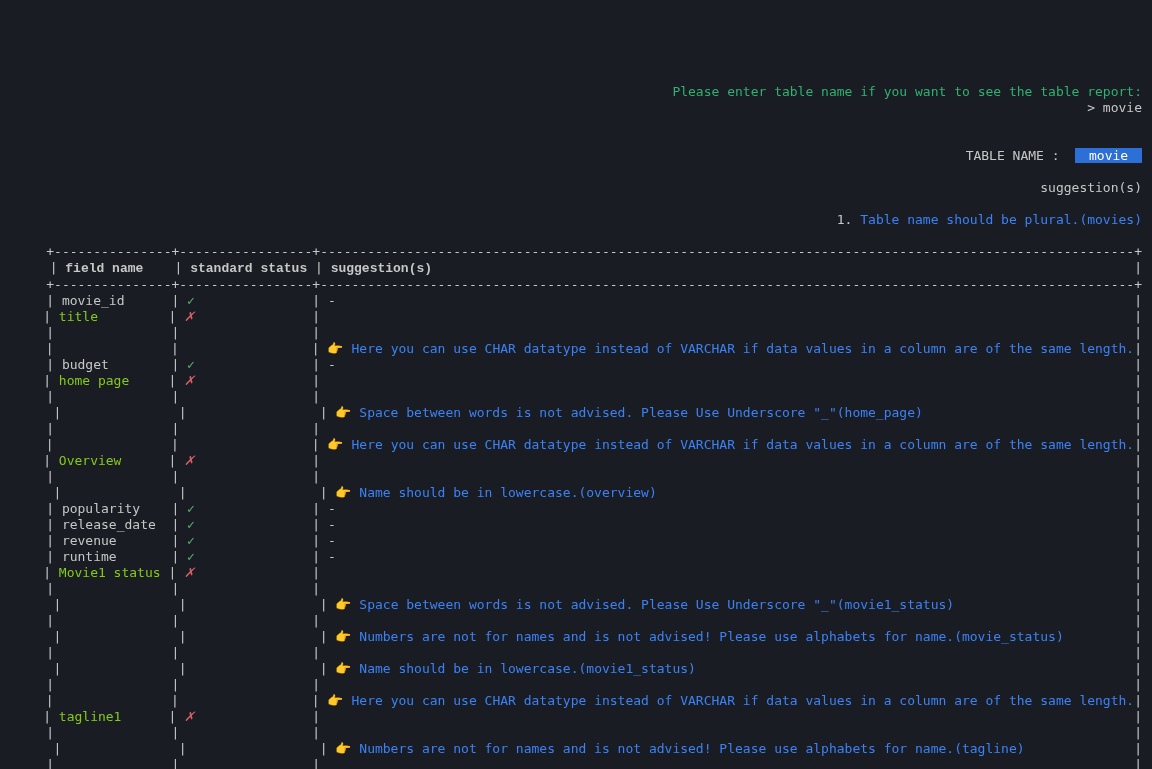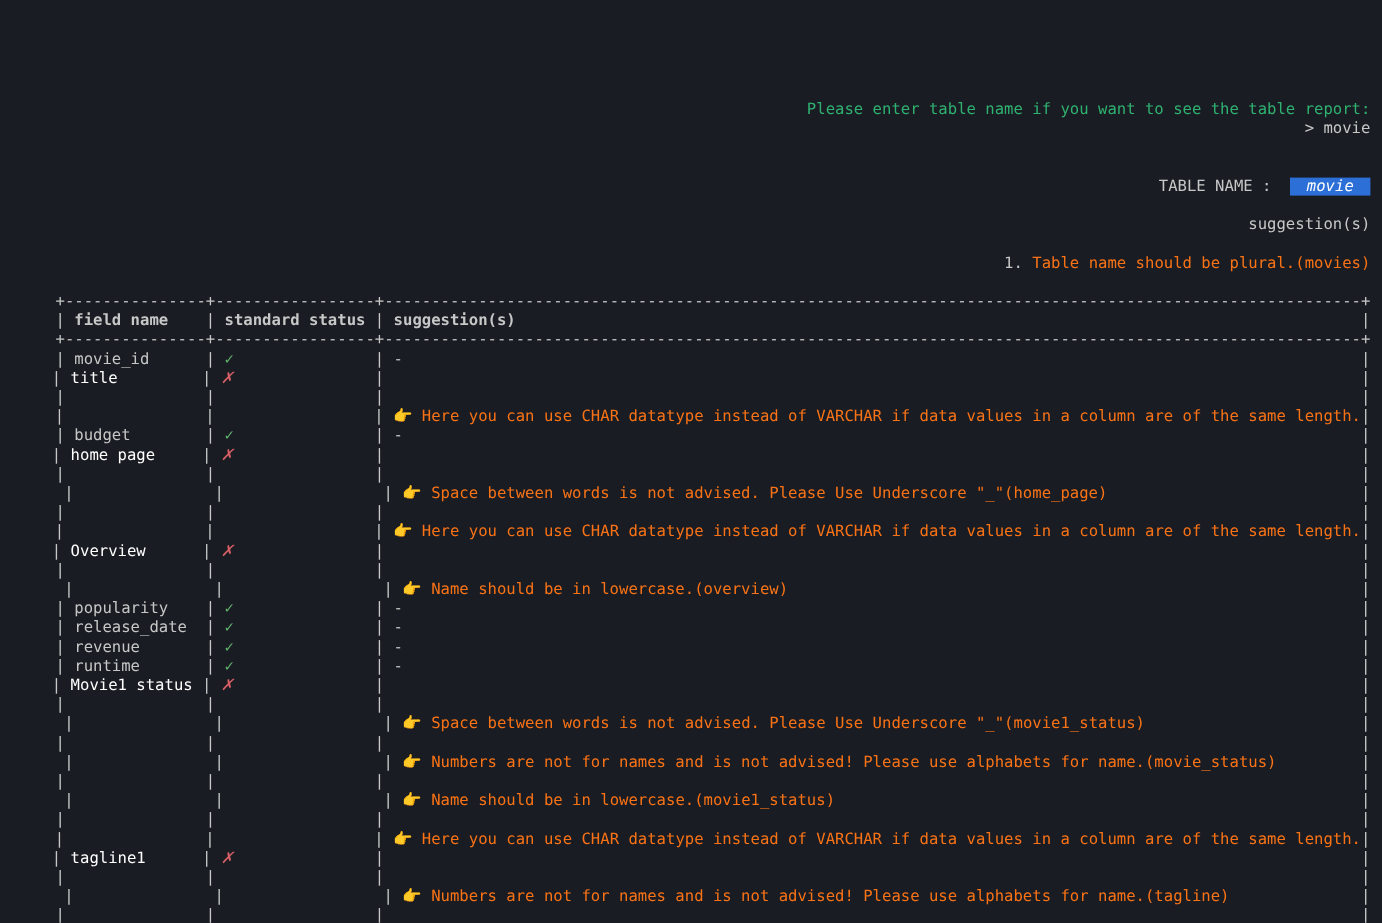--- a/index.html
+++ b/index.html
@@ -10,27 +10,27 @@
     font-size: 13px;
     line-height: 16px;
     padding: 20px 10px 10px 10px;
     width: 1152px;
     height: 769px;
     overflow: hidden;
     white-space: pre;
   }
   .green { color: #2fb170; }
   .white { color: #c5c8c6; }
-  .yellow { color: #f97316; }
-  .red { color: #ffffff; }
-  .highlight-blue { background: #2b6fd7; color: #ffffff; padding: 0 6px; font-style: italic; }
+  .yellow { color: #3b82f6; }
+  .red { color: #84cc16; }
+  .highlight-blue { background: #2b6fd7; color: #ffffff; padding: 0 6px; }
   .check { color: #5fb36a; }
   .cross { color: #d85f65; font-style: italic; }
   .sep { color: #c5c8c6; }
-  .bold { font-weight: bold; }
+  .bold { font-weight: bold; font-family: Liberation Mono, monospace; }
   .line { display: block; text-align: right; }
 </style>
 </head>
 <body>
 
 
 
 <div id="output"><span class="line"><span class="green">Please enter table name if you want to see the table report:</span></span><span class="line"><span class="white">&gt; movie</span></span><span class="line"><span> </span></span><span class="line"><span> </span></span><span class="line"><span class="white">TABLE NAME :  </span><span class="highlight-blue"> movie </span></span><span class="line"><span> </span></span><span class="line"><span class="white">suggestion(s)</span></span><span class="line"><span> </span></span><span class="line"><span class="white"> 1. </span><span class="yellow">Table name should be plural.(movies)</span></span><span class="line"><span> </span></span><span class="line"><span class="sep">+---------------+-----------------+--------------------------------------------------------------------------------------------------------+</span></span><span class="line"><span class="sep">|</span><span class="white bold"> field name    </span><span class="sep">|</span><span class="white bold"> standard status </span><span class="sep">|</span><span class="white bold"> suggestion(s)                                                                                          </span><span class="sep">|</span></span><span class="line"><span class="sep">+---------------+-----------------+--------------------------------------------------------------------------------------------------------+</span></span><span class="line"><span class="sep">|</span><span class="white"> movie_id      </span><span class="sep">|</span><span class="check"> ✓               </span><span class="sep">|</span><span> <span class="white">-</span>                                                                                                      </span><span class="sep">|</span></span><span class="line"><span class="sep">|</span><span class="red"> title         </span><span class="sep">|</span><span class="cross"> ✗               </span><span class="sep">|</span><span> <span class="white"></span>                                                                                                       </span><span class="sep">|</span></span><span class="line"><span class="sep">|</span><span class="white">               </span><span class="sep">|</span><span class="white">                 </span><span class="sep">|</span><span> <span class="white"></span>                                                                                                       </span><span class="sep">|</span></span><span class="line"><span class="sep">|</span><span class="white">               </span><span class="sep">|</span><span class="white">                 </span><span class="sep">|</span><span> <span>👉 </span><span class="yellow">Here you can use CHAR datatype instead of VARCHAR if data values in a column are of the same length.</span></span><span class="sep">|</span></span><span class="line"><span class="sep">|</span><span class="white"> budget        </span><span class="sep">|</span><span class="check"> ✓               </span><span class="sep">|</span><span> <span class="white">-</span>                                                                                                      </span><span class="sep">|</span></span><span class="line"><span class="sep">|</span><span class="red"> home page     </span><span class="sep">|</span><span class="cross"> ✗               </span><span class="sep">|</span><span> <span class="white"></span>                                                                                                       </span><span class="sep">|</span></span><span class="line"><span class="sep">|</span><span class="white">               </span><span class="sep">|</span><span class="white">                 </span><span class="sep">|</span><span> <span class="white"></span>                                                                                                       </span><span class="sep">|</span></span><span class="line"><span class="sep">|</span><span class="white">               </span><span class="sep">|</span><span class="white">                 </span><span class="sep">|</span><span> <span>👉 </span><span class="yellow">Space between words is not advised. Please Use Underscore "_"(home_page)</span>                           </span><span class="sep">|</span></span><span class="line"><span class="sep">|</span><span class="white">               </span><span class="sep">|</span><span class="white">                 </span><span class="sep">|</span><span> <span class="white"></span>                                                                                                       </span><span class="sep">|</span></span><span class="line"><span class="sep">|</span><span class="white">               </span><span class="sep">|</span><span class="white">                 </span><span class="sep">|</span><span> <span>👉 </span><span class="yellow">Here you can use CHAR datatype instead of VARCHAR if data values in a column are of the same length.</span></span><span class="sep">|</span></span><span class="line"><span class="sep">|</span><span class="red"> Overview      </span><span class="sep">|</span><span class="cross"> ✗               </span><span class="sep">|</span><span> <span class="white"></span>                                                                                                       </span><span class="sep">|</span></span><span class="line"><span class="sep">|</span><span class="white">               </span><span class="sep">|</span><span class="white">                 </span><span class="sep">|</span><span> <span class="white"></span>                                                                                                       </span><span class="sep">|</span></span><span class="line"><span class="sep">|</span><span class="white">               </span><span class="sep">|</span><span class="white">                 </span><span class="sep">|</span><span> <span>👉 </span><span class="yellow">Name should be in lowercase.(overview)</span>                                                             </span><span class="sep">|</span></span><span class="line"><span class="sep">|</span><span class="white"> popularity    </span><span class="sep">|</span><span class="check"> ✓               </span><span class="sep">|</span><span> <span class="white">-</span>                                                                                                      </span><span class="sep">|</span></span><span class="line"><span class="sep">|</span><span class="white"> release_date  </span><span class="sep">|</span><span class="check"> ✓               </span><span class="sep">|</span><span> <span class="white">-</span>                                                                                                      </span><span class="sep">|</span></span><span class="line"><span class="sep">|</span><span class="white"> revenue       </span><span class="sep">|</span><span class="check"> ✓               </span><span class="sep">|</span><span> <span class="white">-</span>                                                                                                      </span><span class="sep">|</span></span><span class="line"><span class="sep">|</span><span class="white"> runtime       </span><span class="sep">|</span><span class="check"> ✓               </span><span class="sep">|</span><span> <span class="white">-</span>                                                                                                      </span><span class="sep">|</span></span><span class="line"><span class="sep">|</span><span class="red"> Movie1 status </span><span class="sep">|</span><span class="cross"> ✗               </span><span class="sep">|</span><span> <span class="white"></span>                                                                                                       </span><span class="sep">|</span></span><span class="line"><span class="sep">|</span><span class="white">               </span><span class="sep">|</span><span class="white">                 </span><span class="sep">|</span><span> <span class="white"></span>                                                                                                       </span><span class="sep">|</span></span><span class="line"><span class="sep">|</span><span class="white">               </span><span class="sep">|</span><span class="white">                 </span><span class="sep">|</span><span> <span>👉 </span><span class="yellow">Space between words is not advised. Please Use Underscore "_"(movie1_status)</span>                       </span><span class="sep">|</span></span><span class="line"><span class="sep">|</span><span class="white">               </span><span class="sep">|</span><span class="white">                 </span><span class="sep">|</span><span> <span class="white"></span>                                                                                                       </span><span class="sep">|</span></span><span class="line"><span class="sep">|</span><span class="white">               </span><span class="sep">|</span><span class="white">                 </span><span class="sep">|</span><span> <span>👉 </span><span class="yellow">Numbers are not for names and is not advised! Please use alphabets for name.(movie_status)</span>         </span><span class="sep">|</span></span><span class="line"><span class="sep">|</span><span class="white">               </span><span class="sep">|</span><span class="white">                 </span><span class="sep">|</span><span> <span class="white"></span>                                                                                                       </span><span class="sep">|</span></span><span class="line"><span class="sep">|</span><span class="white">               </span><span class="sep">|</span><span class="white">                 </span><span class="sep">|</span><span> <span>👉 </span><span class="yellow">Name should be in lowercase.(movie1_status)</span>                                                        </span><span class="sep">|</span></span><span class="line"><span class="sep">|</span><span class="white">               </span><span class="sep">|</span><span class="white">                 </span><span class="sep">|</span><span> <span class="white"></span>                                                                                                       </span><span class="sep">|</span></span><span class="line"><span class="sep">|</span><span class="white">               </span><span class="sep">|</span><span class="white">                 </span><span class="sep">|</span><span> <span>👉 </span><span class="yellow">Here you can use CHAR datatype instead of VARCHAR if data values in a column are of the same length.</span></span><span class="sep">|</span></span><span class="line"><span class="sep">|</span><span class="red"> tagline1      </span><span class="sep">|</span><span class="cross"> ✗               </span><span class="sep">|</span><span> <span class="white"></span>                                                                                                       </span><span class="sep">|</span></span><span class="line"><span class="sep">|</span><span class="white">               </span><span class="sep">|</span><span class="white">                 </span><span class="sep">|</span><span> <span class="white"></span>                                                                                                       </span><span class="sep">|</span></span><span class="line"><span class="sep">|</span><span class="white">               </span><span class="sep">|</span><span class="white">                 </span><span class="sep">|</span><span> <span>👉 </span><span class="yellow">Numbers are not for names and is not advised! Please use alphabets for name.(tagline)</span>              </span><span class="sep">|</span></span><span class="line"><span class="sep">|</span><span class="white">               </span><span class="sep">|</span><span class="white">                 </span><span class="sep">|</span><span> <span class="white"></span>                                                                                                       </span><span class="sep">|</span></span></div>
 
 

